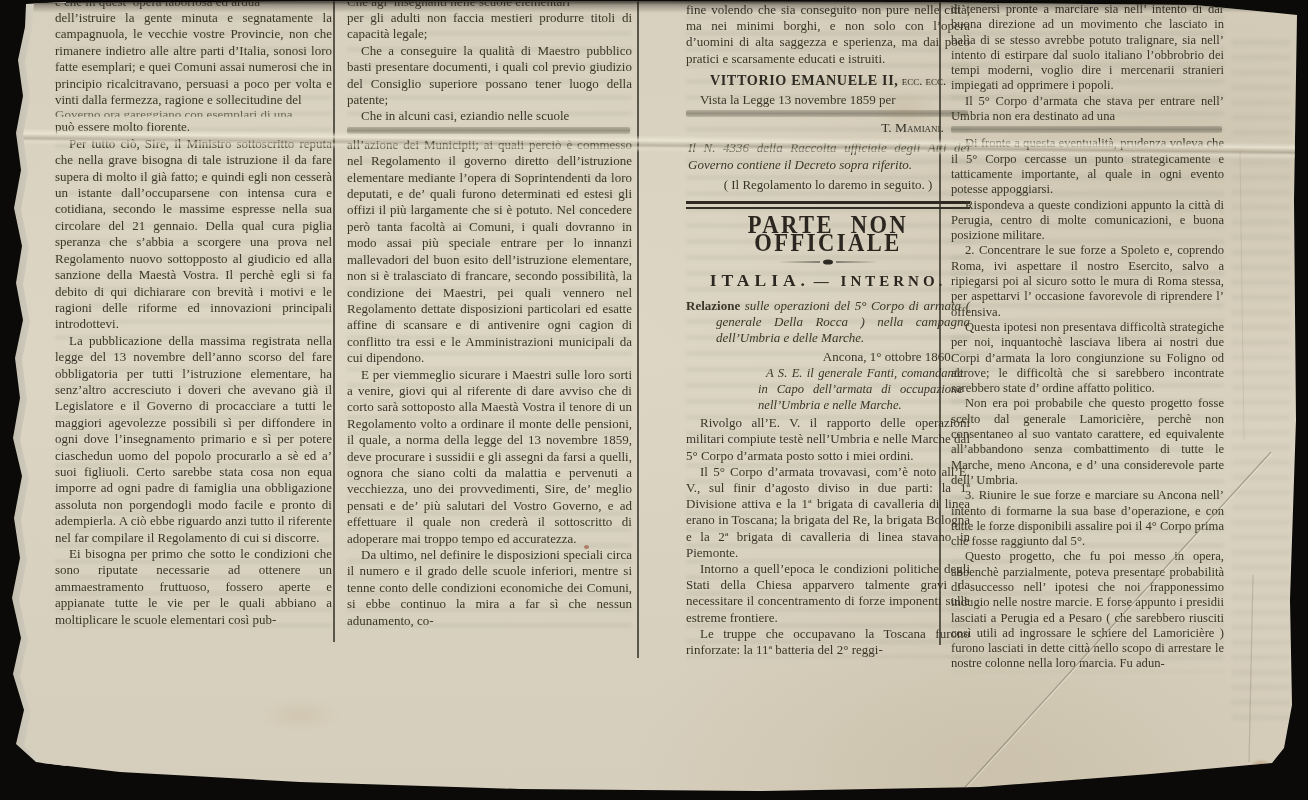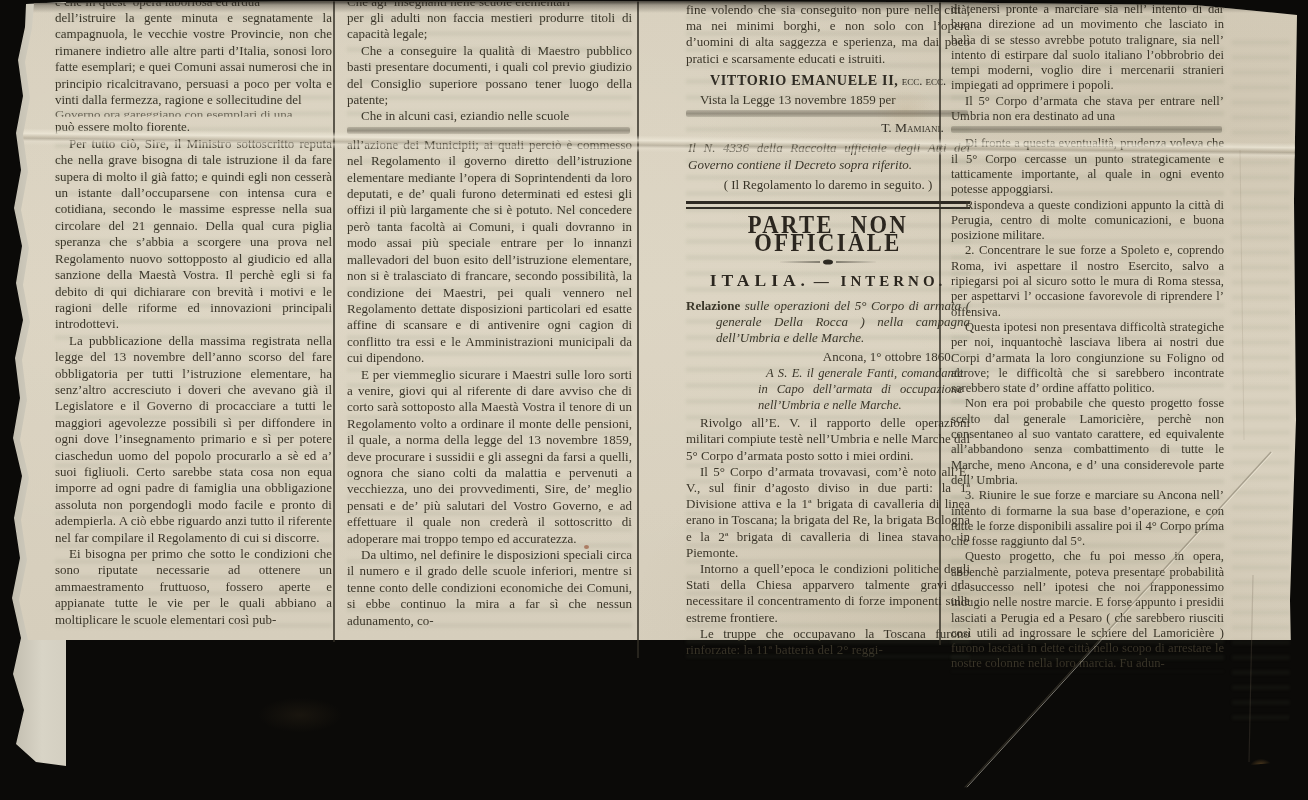--- a/index.html
+++ b/index.html
@@ -8,21 +8,21 @@
     background:#0b0a08;
     font-family:"Liberation Serif","DejaVu Serif",serif;
   }
   
   .torn-back{
     position:absolute;left:0;top:0;width:70px;height:800px;
     background:linear-gradient(90deg,#b9b4a6,#d8d4c6 60%,#d3cec0);
     clip-path:polygon(26px 4px,66px 2px,66px 766px,36px 762px,16px 744px,24px 710px,13px 674px,21px 638px,12px 598px,20px 558px,14px 518px,22px 476px,13px 438px,20px 398px,15px 358px,23px 320px,16px 283px,22px 246px,14px 208px,21px 170px,16px 133px,23px 96px,18px 60px,25px 27px);
   }
   .paper{
-    position:absolute;left:0;top:0;width:1308px;height:640px;
+    position:absolute;left:0;top:0;width:1308px;height:800px;
     background:
       radial-gradient(1000px 500px at 30% 40%, rgba(255,252,240,0.10), transparent 70%),
       radial-gradient(700px 400px at 90% 18%, rgba(120,100,62,0.10), transparent 70%),
       radial-gradient(520px 300px at 76% 96%, rgba(130,108,64,0.13), transparent 70%),
       linear-gradient(180deg,#d8d0be 0%,#dbd3c1 45%,#d6cebc 100%);
     clip-path:polygon(34px 3px,400px 1px,900px 2px,1195px 5px,1297px 15px,1294px 200px,1296px 420px,1290px 600px,1292px 705px,1284px 748px,1272px 763px,1150px 774px,980px 787px,760px 791px,520px 789px,300px 782px,120px 772px,42px 763px,24px 746px,31px 712px,20px 676px,28px 640px,19px 600px,27px 560px,21px 520px,29px 478px,20px 440px,27px 400px,22px 360px,30px 322px,23px 285px,29px 248px,21px 210px,28px 172px,23px 135px,30px 98px,25px 62px,32px 28px);
   }
   .top-shadow{
     position:absolute;left:0;top:0;width:1308px;height:14px;
     background:linear-gradient(180deg,rgba(14,11,7,0.85) 0,rgba(14,11,7,0.30) 5px,rgba(14,11,7,0) 13px);

